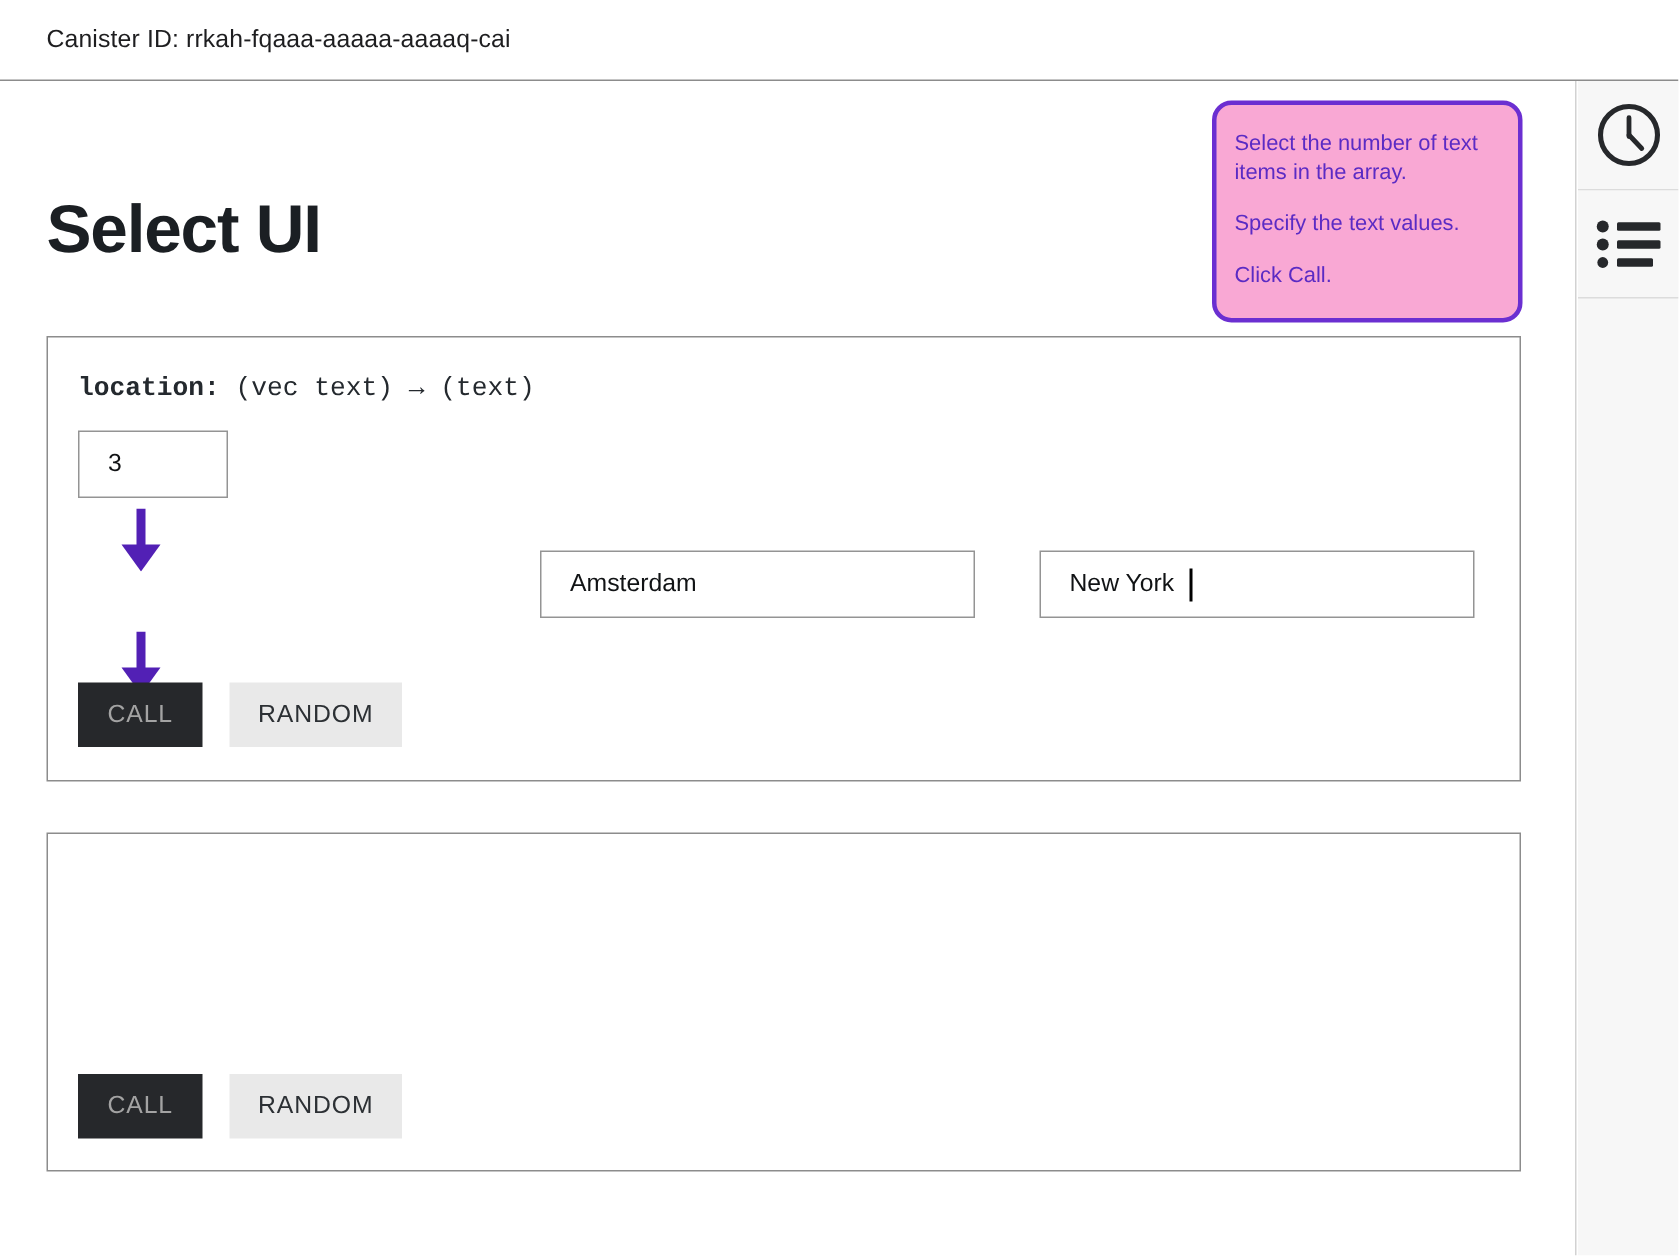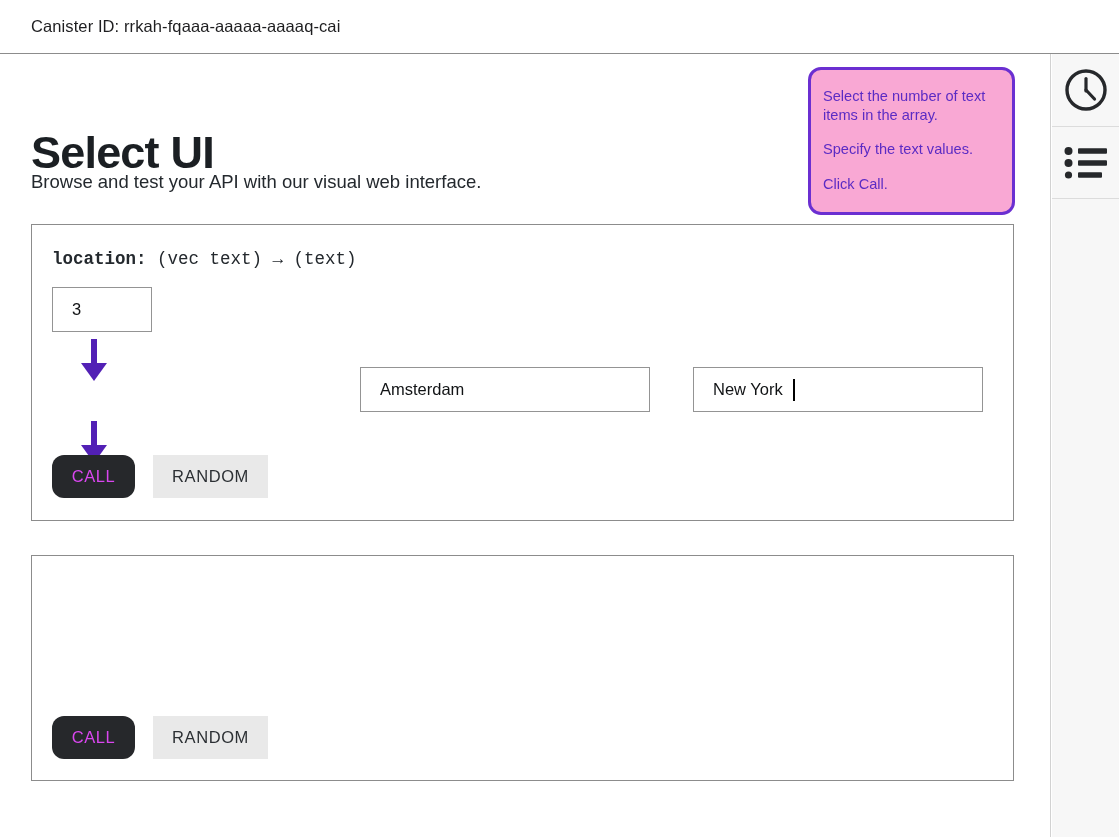--- a/index.html
+++ b/index.html
@@ -116,23 +116,22 @@
     position: absolute;
     height: 43px;
     border: none;
     font-family: "Liberation Sans", sans-serif;
     font-size: 16.5px;
     letter-spacing: .6px;
     cursor: pointer;
     border-radius: 0;
   }
   .btn-call {
-    background: #26282b; color: #d946ef;
+    background: #26282b; color: #a3a3a3;
     width: 83px;
-    border-radius: 12px;
   }
   .btn-random {
     background: #e9e9e9; color: #2c3034;
     width: 115px;
   }
   #panel-location .btn-call   { left: 20px; top: 230px; }
   #panel-location .btn-random { left: 121px; top: 230px; }
   #panel-location-pretty .btn-call   { left: 20px; top: 160px; }
   #panel-location-pretty .btn-random { left: 121px; top: 160px; }
 
@@ -162,21 +161,20 @@
 
 <div class="page">
 
   <div class="canister-bar">
     <span class="canister-text">Canister ID: rrkah-fqaaa-aaaaa-aaaaq-cai</span>
   </div>
 
   <div class="content">
 
     <h1 class="title">Select UI</h1>
-    <div class="subtitle">Browse and test your API with our visual web interface.</div>
 
     <div class="callout">
       <p>Select the number of text items in the array.</p>
       <p>Specify the text values.</p>
       <p>Click Call.</p>
     </div>
 
     <div class="panel" id="panel-location">
 
       <div class="sig"><span class="name">location:</span><span class="type"> </span><span class="type">(vec text) → (text)</span></div>

